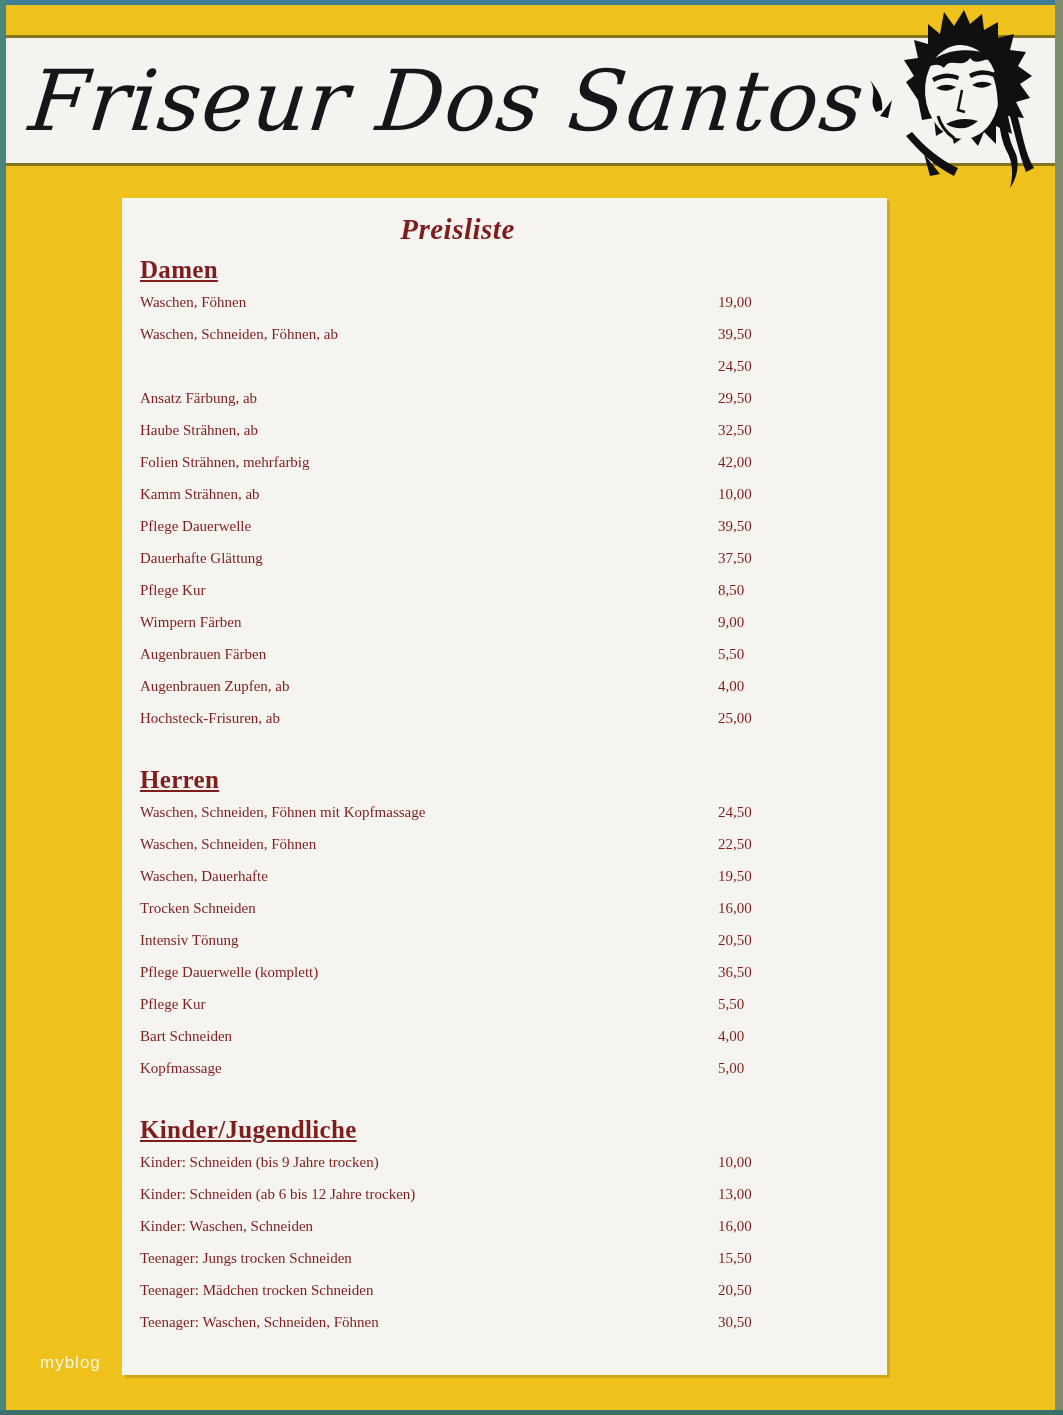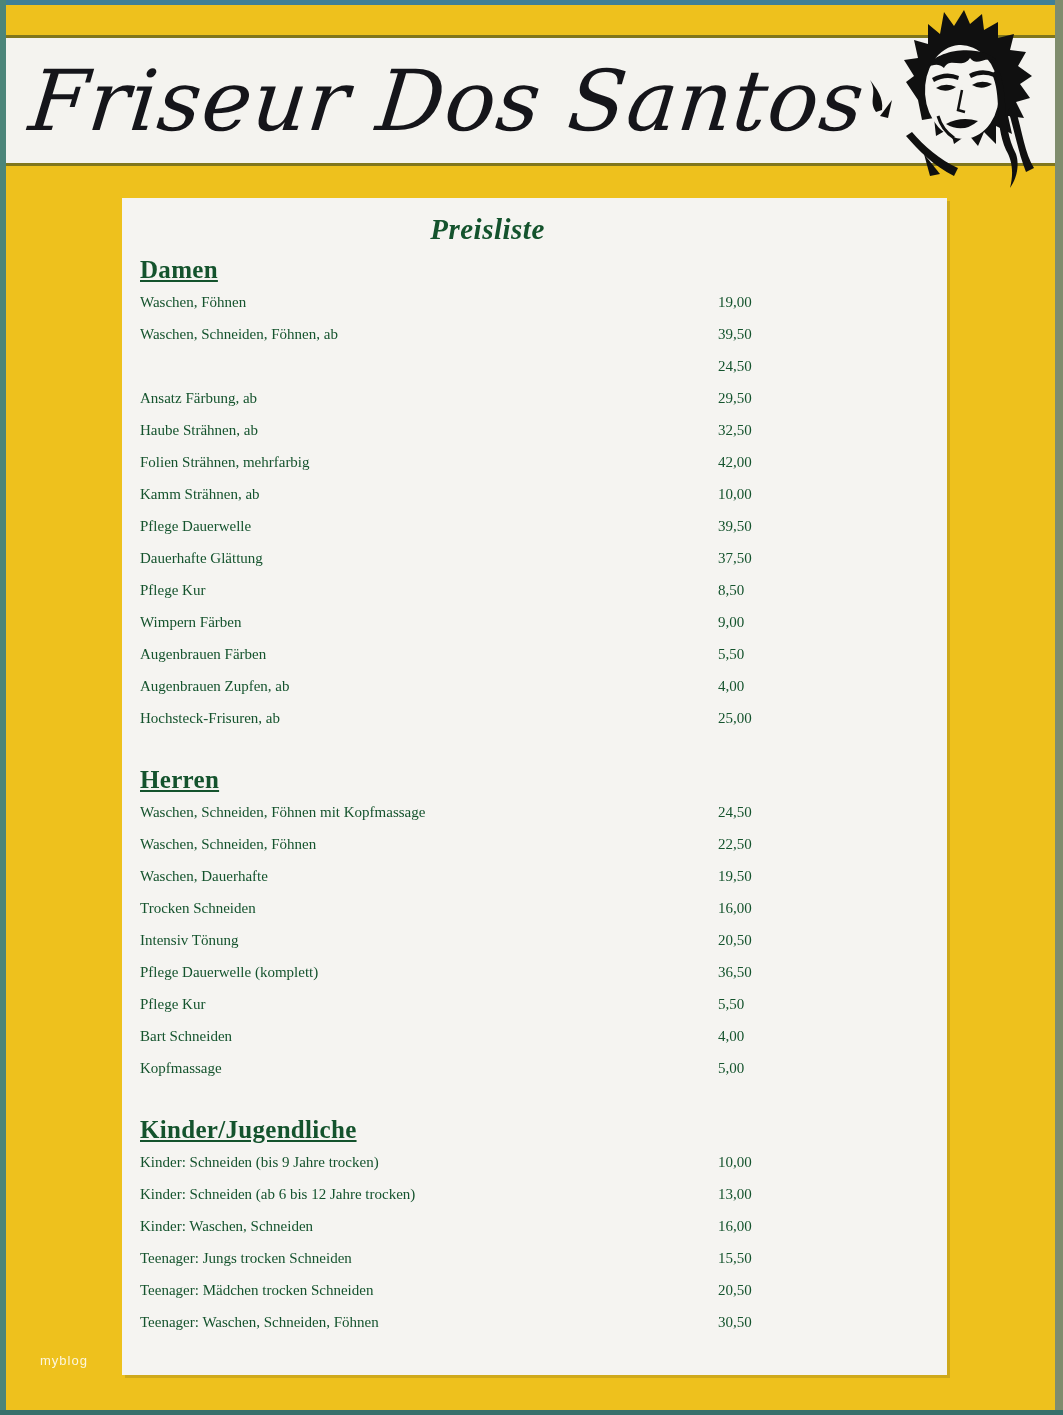--- a/index.html
+++ b/index.html
@@ -35,26 +35,26 @@
     transform:skewX(-6deg);
     letter-spacing:1px;
   }
   .face-art{
     position:absolute;left:866px;top:4px;width:182px;height:188px;
     z-index:5;
   }
 
   
   .panel{
-    position:absolute;left:122px;top:198px;width:825px;height:1177px;
+    position:absolute;left:122px;top:198px;width:765px;height:1177px;
     background:#f5f4f1;
     box-shadow:3px 3px 0 rgba(150,125,25,.35);
     box-sizing:border-box;
     padding:8px 0 0 18px;
-    color:#14532d;
+    color:#7f1d1d;
   }
   .panel-title{
     font-size:29px;font-weight:bold;font-style:italic;
     text-align:center;
     margin:4px 112px 6px 0;
     height:38px;line-height:38px;
     letter-spacing:.5px;
   }
   .section{margin:0;}
   .section + .section{margin-top:30px;}
@@ -72,21 +72,21 @@
   }
   .price-row .label{display:inline-block;white-space:nowrap;}
   .price-row .price{
     position:absolute;left:578px;top:0;
     white-space:nowrap;
   }
 
   .watermark{
     position:absolute;left:40px;top:1353px;
     font-family:"Liberation Sans", sans-serif;
-    font-size:13px;
+    font-size:17px;
     color:rgba(255,255,255,.85);
     letter-spacing:1px;
     z-index:6;
   }
 </style>
 </head>
 <body>
 
 <div class="page">
   <div class="edge-top"></div>

